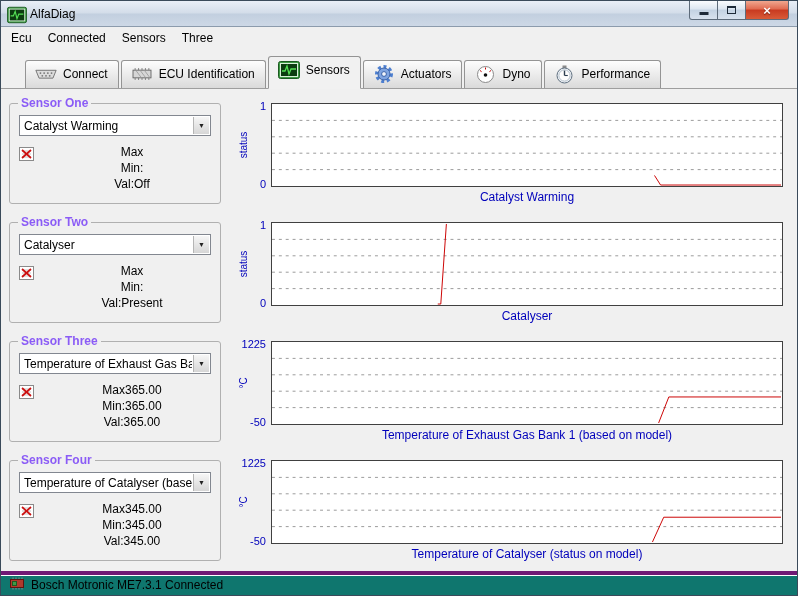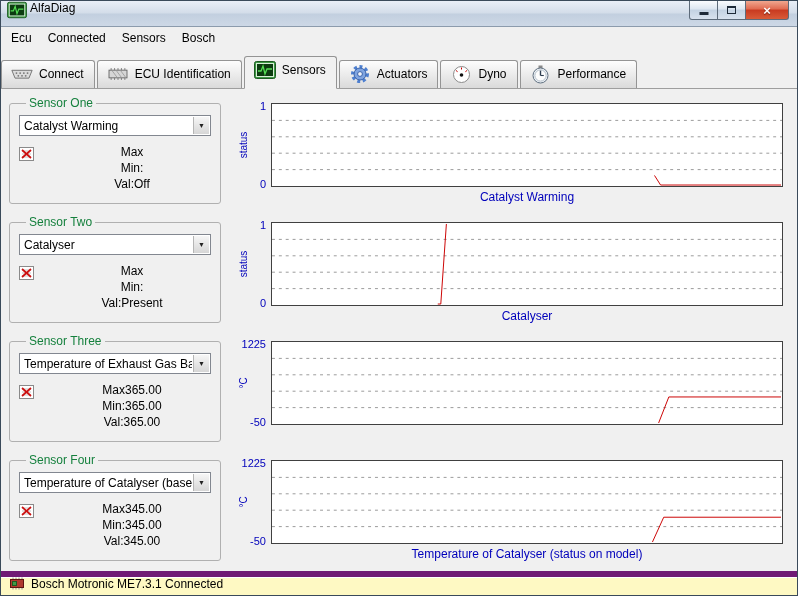--- a/index.html
+++ b/index.html
@@ -13,21 +13,21 @@
     border: 1px solid #3a4a5a;
     display: flex; flex-direction: column;
     background: #f0f0f0;
     overflow: hidden;
   }
   
   .titlebar {
     height: 26px; flex: 0 0 26px;
     background: linear-gradient(#e9eff7, #d3dde9 48%, #c2cfdf 52%, #cdd8e6);
     border-bottom: 1px solid #8c9bac;
-    display: flex; align-items: flex-start;
+    display: flex; align-items: center;
     padding: 0 4px;
   }
   .app-icon { width: 20px; height: 16px; display: inline-flex; margin: 0 3px 0 2px; }
   .title-text { color: #000; }
   .win-buttons { margin-left: auto; display: flex; align-self: flex-start; margin-right: 4px; }
   .win-btn {
     width: 29px; height: 19px; position: relative;
     border: 1px solid #5d6b7a; border-top: none; margin-left: -1px;
     display: flex; align-items: center; justify-content: center;
     background: linear-gradient(#fafcfe, #dce6f0 45%, #c3d2e2 50%, #d8e2ee);
@@ -44,21 +44,21 @@
   .menubar {
     height: 22px; flex: 0 0 22px;
     display: flex; align-items: center;
     background: #f0f0f0; padding-left: 2px;
   }
   .menu-item { padding: 19px 8px; color: #000; cursor: default; }
   
   .tabstrip {
     height: 40px; flex: 0 0 40px;
     display: flex; align-items: flex-end;
-    padding: 0 0 0 0;
+    padding: 0 0 0 24px;
     background: #f0f0f0;
     border-bottom: 1px solid #9e9e9e;
   }
   .tab {
     display: flex; align-items: center; gap: 5px;
     height: 28px; padding: 3px 10px 4px 8px;
     border: 1px solid #949494; border-bottom: none;
     border-radius: 3px 3px 0 0;
     background: linear-gradient(#fdfdfd, #dadada);
     margin-right: 2px; white-space: nowrap; cursor: default;
@@ -81,22 +81,22 @@
   .row { height: 119px; flex: 0 0 119px; display: flex; }
   
   .groupbox {
     width: 212px; flex: 0 0 212px; height: 101px;
     margin-top: 9px;
     border: 1px solid #b0b0b0; border-radius: 3px;
     position: relative;
     padding: 11px 9px 5px 9px;
   }
   .group-label {
-    position: absolute; top: -8px; left: 16px;
-    background: #f0f0f0; padding: 0 3px; color: #15803d;
+    position: absolute; top: -8px; left: 8px;
+    background: #f0f0f0; padding: 0 3px; color: #8b5cf6; font-weight: bold;
   }
   .combo {
     height: 21px; width: 100%;
     background: #fff; border: 1px solid #828790;
     position: relative;
     display: flex; align-items: center;
     padding: 0 18px 0 4px;
     overflow: hidden; white-space: nowrap;
     cursor: default;
   }
@@ -124,24 +124,24 @@
     font-size: 10px; white-space: nowrap;
   }
   .plot { flex: 1; height: 84px; border: 1px solid #404040; background: #fff; }
   .caption {
     margin-left: 36px; margin-top: 3px;
     text-align: center; color: var(--chart-text, #0000bb);
   }
   
   .statusbar {
     height: 24px; flex: 0 0 24px;
-    border-top: 6px solid #701a75;
+    border-top: 4px solid #701a75;
     box-shadow: inset 0 1px 0 #fff;
-    background: #fef9c3;
-    display: flex; 
+    background: #0f766e;
+    display: flex; align-items: center;
     padding: 0 8px; gap: 6px;
   }
 </style>
 </head>
 <body>
 
 <div class="window">
 
   <div class="titlebar">
     <span class="app-icon">
@@ -162,21 +162,21 @@
       <div class="win-btn close">
           <span class="g-close">×</span>
         </div>
     </div>
   </div>
 
   <div class="menubar" id="menubar">
       <span class="menu-item">Ecu</span>
       <span class="menu-item">Connected</span>
       <span class="menu-item">Sensors</span>
-      <span class="menu-item">Bosch</span>
+      <span class="menu-item">Three</span>
     </div>
 
   <div class="tabstrip" id="tabstrip">
       <div class="tab">
         <span class="tab-icon">
           <svg width="26" height="16" viewBox="0 0 26 16">
             <path d="M2 4 L24 4 L20.5 12.5 L5.5 12.5 Z" fill="#dcdcdc" stroke="#6f6f6f"></path>
             <circle cx="7" cy="7" r="1" fill="#777"></circle>
             <circle cx="11" cy="7" r="1" fill="#777"></circle>
             <circle cx="15" cy="7" r="1" fill="#777"></circle>
@@ -400,20 +400,21 @@
           <span class="ymin">-50</span>
         </div>
         <svg class="plot" preserveAspectRatio="none" viewBox="0 0 520 84">
               <line x1="0" x2="520" y1="16.8" y2="16.8" stroke="#9a9a9a" stroke-width="1" stroke-dasharray="3,4"></line>
               <line x1="0" x2="520" y1="33.6" y2="33.6" stroke="#9a9a9a" stroke-width="1" stroke-dasharray="3,4"></line>
               <line x1="0" x2="520" y1="50.4" y2="50.4" stroke="#9a9a9a" stroke-width="1" stroke-dasharray="3,4"></line>
               <line x1="0" x2="520" y1="67.2" y2="67.2" stroke="#9a9a9a" stroke-width="1" stroke-dasharray="3,4"></line>
               <polyline points="394.2,83.0 404.6,56.3 519.0,56.3" fill="none" stroke="#cc0000" stroke-width="1"></polyline>
             </svg>
       </div>
+      <div class="caption">Temperature of Exhaust Gas  Bank 1 (based on model)</div>
     </div>
   </div>
 
   <div class="row">
     <div class="groupbox">
       <span class="group-label">Sensor Four</span>
       <div class="combo">
         <span class="combo-text">Temperature of Catalyser (based on</span>
         <span class="combo-arrow">▼</span>
       </div>

